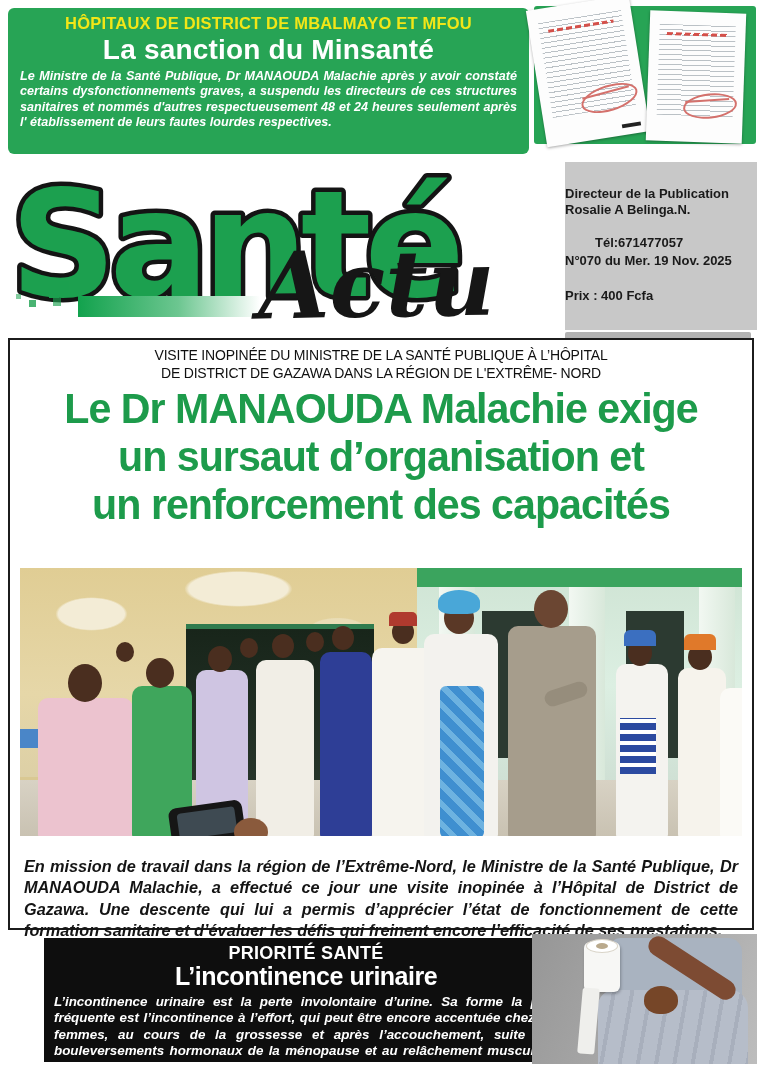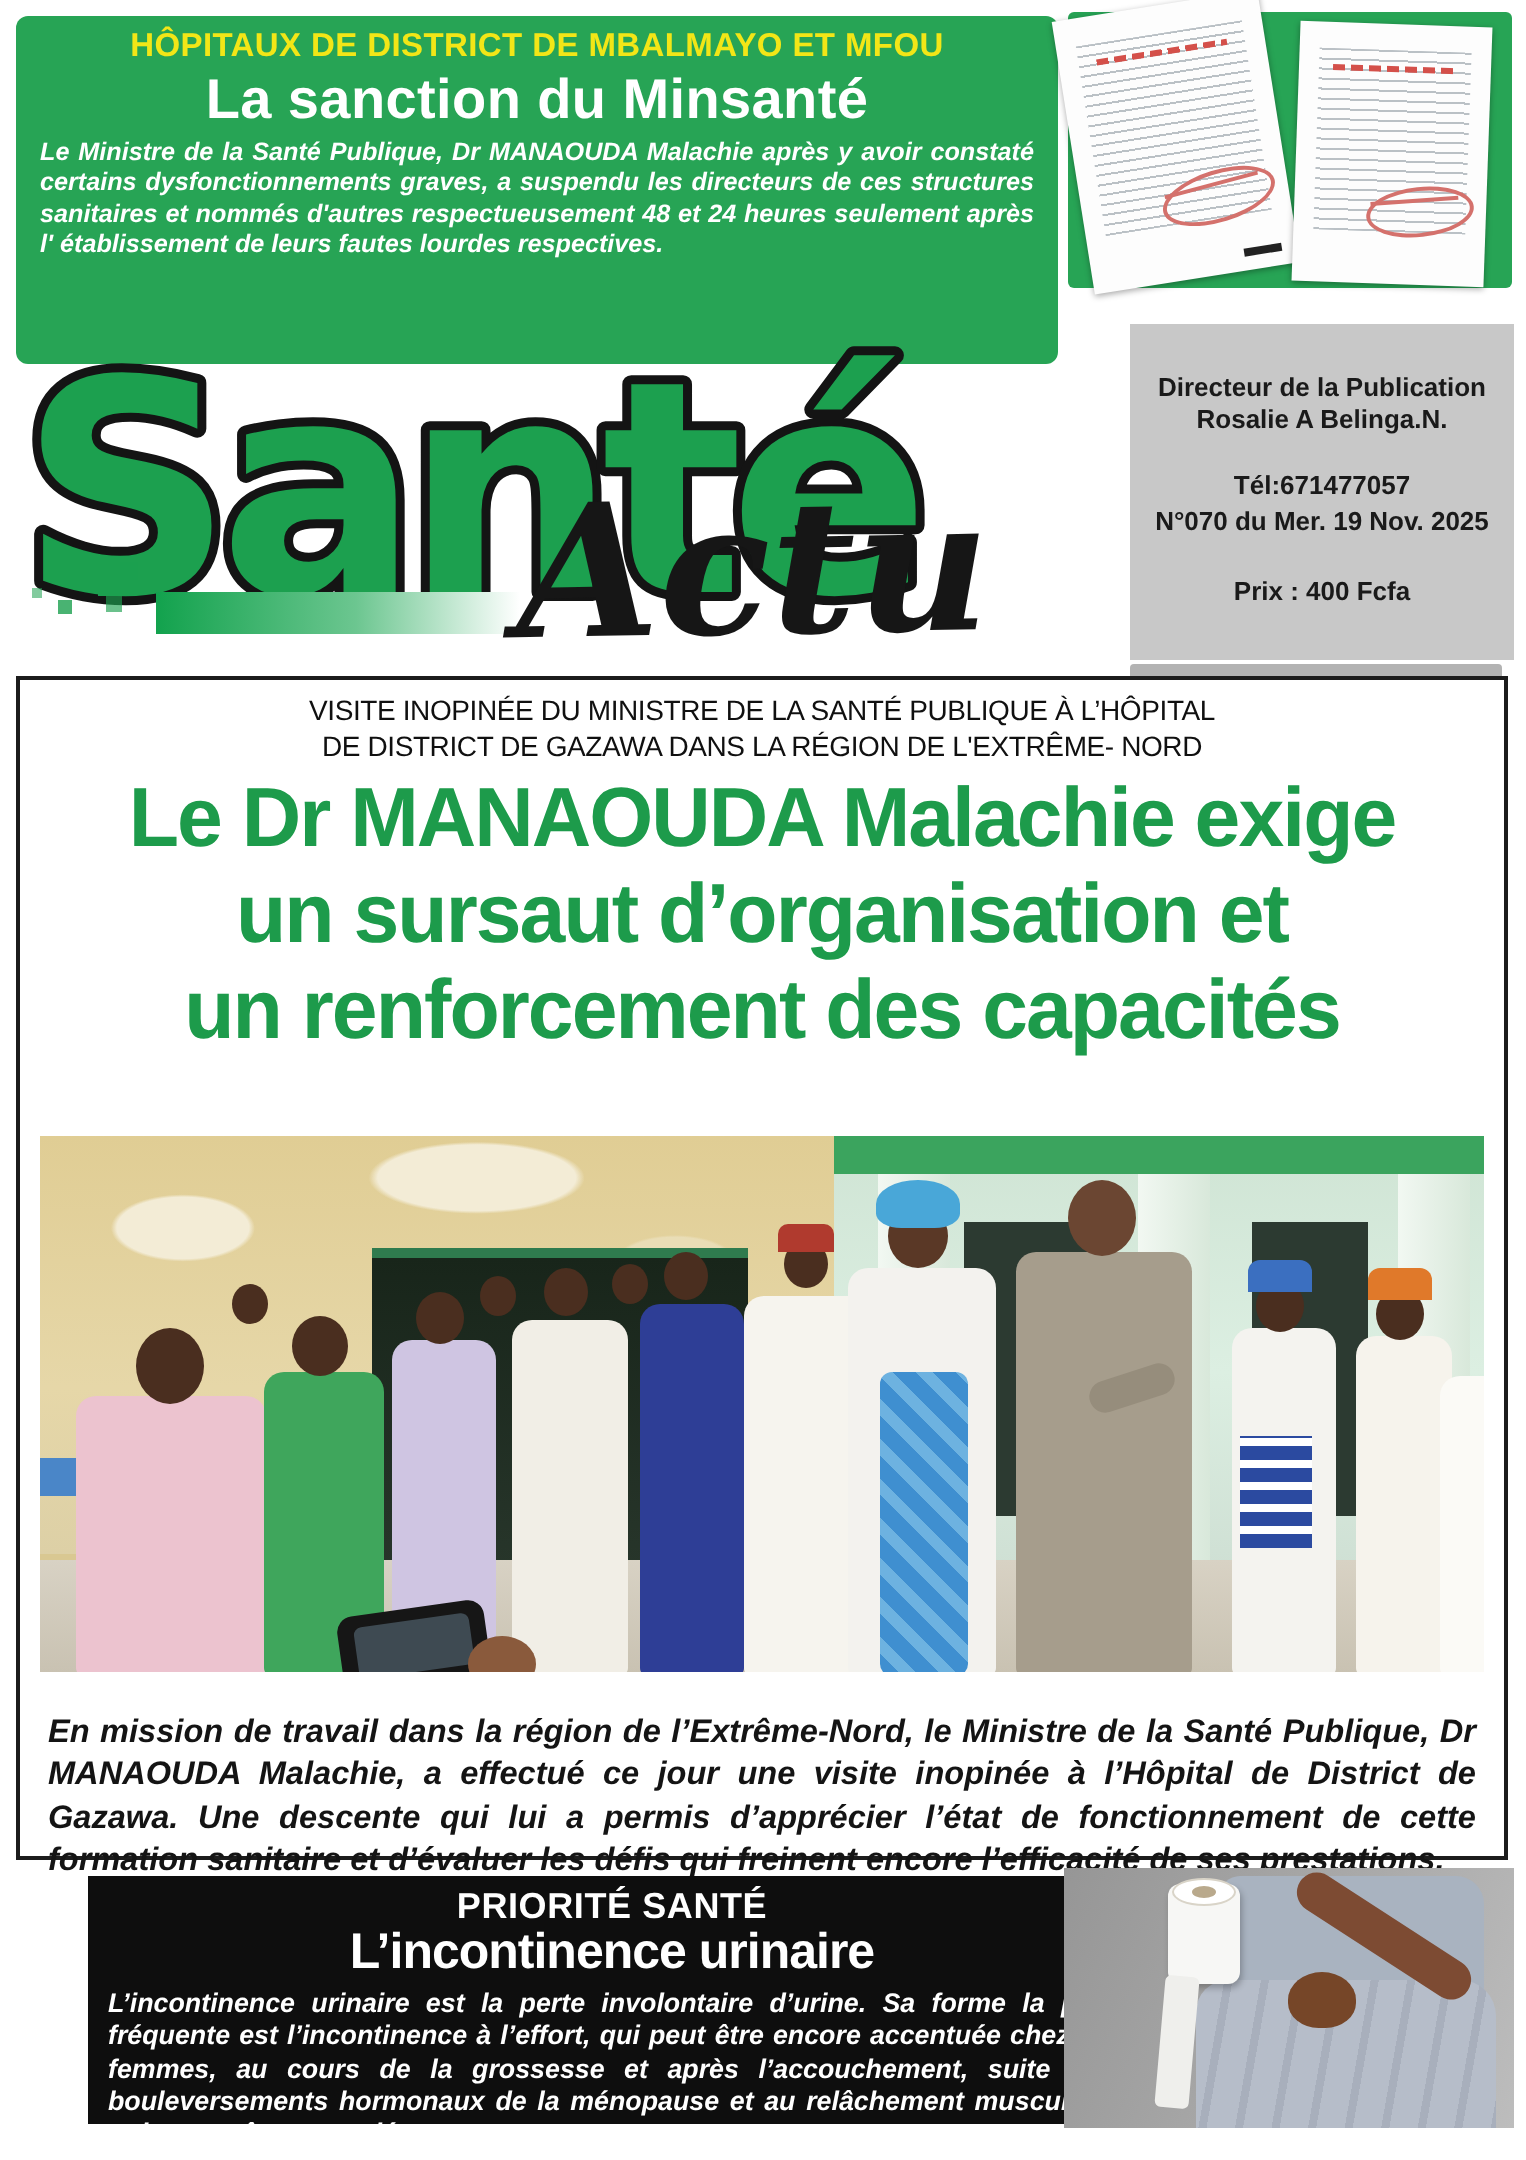--- a/index.html
+++ b/index.html
@@ -1,20 +1,20 @@
 <!DOCTYPE html>
 <html><head>
 <meta charset="utf-8">
 <style>
   html,body{margin:0;padding:0;background:#e9e9e9;}
   #page{position:relative;width:763px;height:1080px;background:#ffffff;overflow:hidden;
         font-family:"Liberation Sans",sans-serif;margin:0 auto;}
 
   
-  .top-banner{position:absolute;left:8px;top:8px;width:521px;height:174px;
+  .top-banner{position:absolute;left:8px;top:8px;width:521px;height:146px;
     background:#27a455;border-radius:6px;color:#fff;text-align:center;padding:4px 10px 0 10px;box-sizing:border-box;}
   .top-banner .kicker{color:#f2e617;font-weight:bold;font-size:16.5px;letter-spacing:.2px;margin:2px 0 0 0;}
   .top-banner .title{color:#fff;font-weight:bold;font-size:28px;margin:1px 0 3px 0;letter-spacing:.2px;}
   .top-banner .body{color:#fff;font-weight:bold;font-style:italic;font-size:12.6px;line-height:1.22;
     text-align:justify;margin:0 2px;}
 
   
   .docs{position:absolute;left:530px;top:0;width:231px;height:152px;}
   .docs .backing{position:absolute;left:4px;top:6px;width:222px;height:138px;background:#27a455;border-radius:3px;}
   .doc{position:absolute;background:#fdfdfd;box-shadow:0 1px 3px rgba(0,0,0,.35);}
@@ -32,25 +32,25 @@
   
   .masthead-svg{position:absolute;left:6px;top:146px;width:556px;height:186px;}
   .actu{position:absolute;left:258px;top:238px;width:300px;font-family:"DejaVu Serif",serif;
     font-style:italic;font-weight:bold;font-size:92px;line-height:1;color:#161616;transform:rotate(-1deg);z-index:5;}
   .pix{position:absolute;background:#1ca04f;}
   .grad-bar{position:absolute;left:78px;top:296px;width:182px;height:21px;
     background:linear-gradient(90deg,#12a24d 0%,#6cc690 55%,#ffffff 100%);}
 
   
   .info-box{position:absolute;left:565px;top:162px;width:192px;height:168px;background:#c8c8c8;
-    color:#1a1a1a;text-align:center;font-weight:bold;font-size:13px;}
+    color:#1a1a1a;text-align:left;font-weight:bold;font-size:13px;}
   .info-box p{margin:0;}
   .info-box .p1{margin-top:24px;}
   .info-box .p2{margin-top:1px;}
-  .info-box .p3{margin-top:18px;}
+  .info-box .p3{margin-top:18px;margin-left:30px;}
   .info-box .p4{margin-top:3px;}
   .info-box .p5{margin-top:20px;}
   .shadow-bar{position:absolute;left:565px;top:332px;width:186px;height:13px;background:#b3b3b3;border-radius:2px;}
 
   
   .article-box{position:absolute;left:8px;top:338px;width:746px;height:592px;
     border:2px solid #1c1c1c;box-sizing:border-box;background:#fff;}
   .article-kicker{margin:6px 8px 0 8px;text-align:center;color:#101010;
     font-size:14px;line-height:1.32;font-weight:normal;letter-spacing:-.2px;}
   .article-headline{margin:2px 0 0 0;text-align:center;color:#1d9b4b;font-weight:bold;

